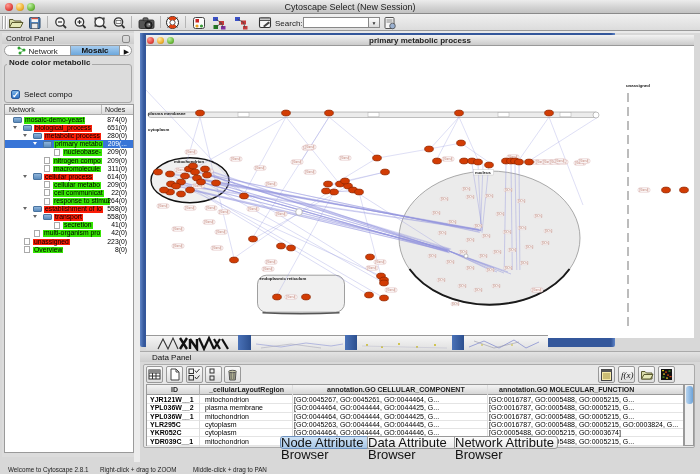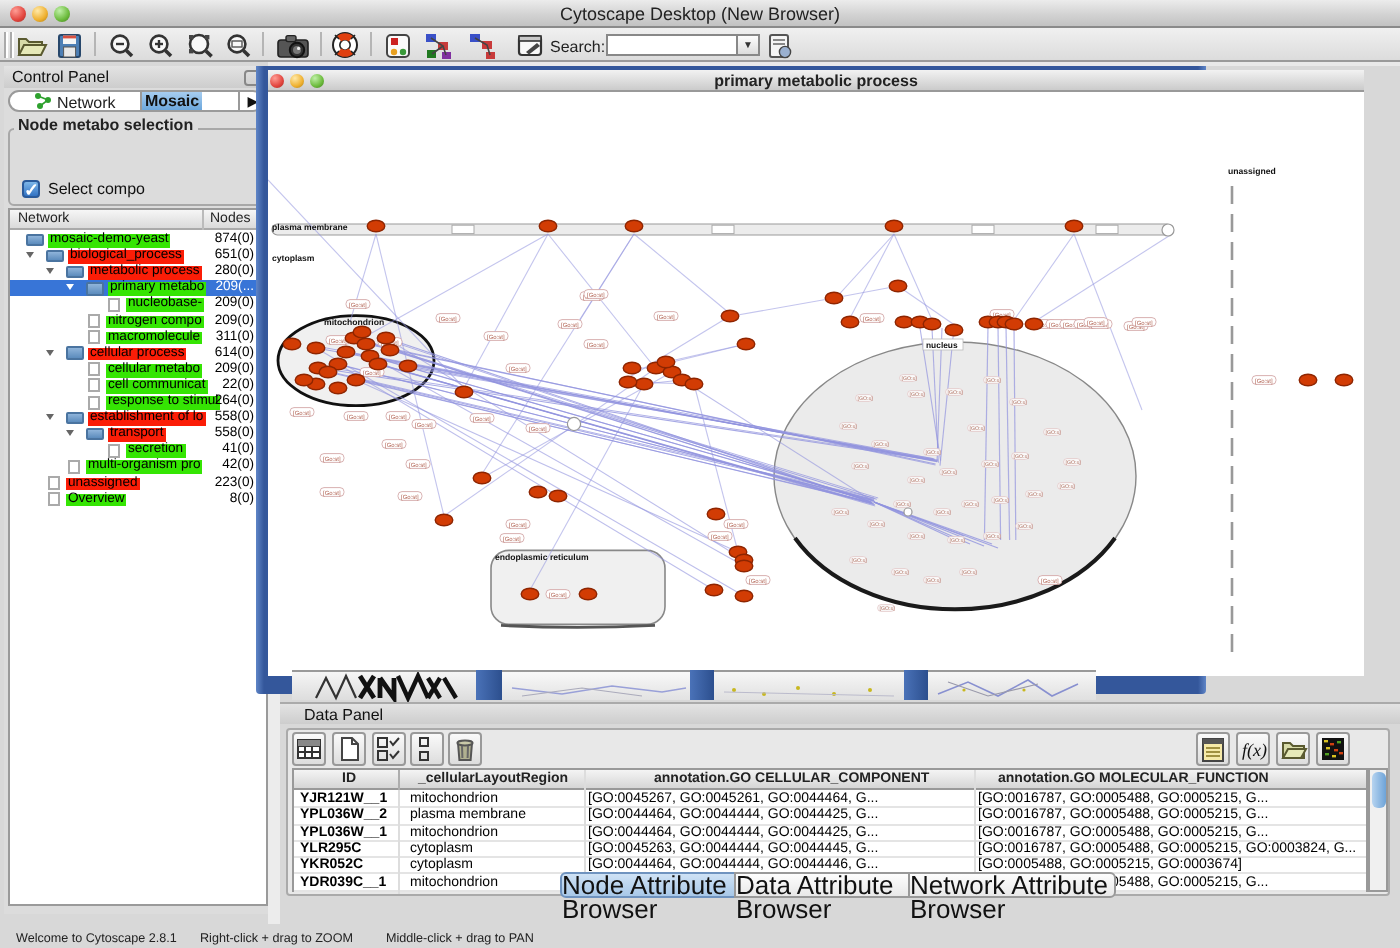--- a/index.html
+++ b/index.html
@@ -17,41 +17,41 @@
   background:linear-gradient(#f0f0f0,#dcdcdc); border-bottom:1px solid #9a9a9a; }
 .ticon { top:1px; }
 #searchlbl { top:5px; left:275px; font-size:8px; color:#222; }
 #searchbox { top:3px; left:303px; width:66px; height:11px; background:#fff; border:1px solid #888; }
 #searcharrow { top:3px; left:369px; width:11px; height:11px; background:linear-gradient(#fdfdfd,#dcdcdc); border:1px solid #888; border-left:none; font-size:5px; text-align:center; line-height:10px; color:#333; }
 
 #cp-title { left:2px; top:33px; width:132px; height:11px; background:linear-gradient(#e3e3e3,#cdcdcd); font-size:8px; color:#111; padding:1px 0 0 4px; }
 #cp { left:2px; top:44px; width:132px; height:413px; background:#dcdcdc; }
 #cp-tabs { left:2px; top:1px; width:128px; height:11px; background:#fff; border:1px solid #9a9a9a; border-radius:6px; overflow:hidden; }
 #tab-network { left:0; top:0; width:65px; height:11px; font-size:8px; color:#222; text-align:center; line-height:10px; }
-#tab-mosaic { left:65px; top:0; width:31px; height:11px; background:linear-gradient(#a7cdf0,#5f9fd8); border-left:1px solid #9a9a9a; font-size:8px; font-weight:bold; color:#111; text-align:center; line-height:10px; }
+#tab-mosaic { left:65px; top:0; width:49px; height:11px; background:linear-gradient(#a7cdf0,#5f9fd8); border-left:1px solid #9a9a9a; font-size:8px; font-weight:bold; color:#111; text-align:center; line-height:10px; }
 #tab-arrow { left:114px; top:0; width:14px; height:11px; border-left:1px solid #9a9a9a; font-size:7px; text-align:center; line-height:11px; color:#111; }
 #groupbox { left:2px; top:20px; width:128px; height:39px; border:1px solid #a8a8a8; border-radius:3px; }
 #grouplbl { left:5px; top:14px; font-size:8px; font-weight:bold; color:#222; background:#dcdcdc; padding:0 2px; }
 #dropdown { left:7px; top:28px; width:118px; height:13px; background:linear-gradient(#ffffff,#e8e8e8); border:1px solid #999; border-radius:4px; font-size:8px; color:#111; text-align:center; line-height:12px; }
 #spinner { left:111px; top:0px; width:13px; height:11px; background:linear-gradient(#9fc8ef,#4a90d9); border-radius:3px; color:#fff; font-size:5px; line-height:5px; text-align:center; }
 #checkbox { left:9px; top:46px; width:9px; height:9px; background:linear-gradient(#7db6e8,#3273c4); border:1px solid #2a5a9a; border-radius:2px; color:#fff; font-size:9px; line-height:8px; font-weight:bold; text-align:center; }
 #checklbl { left:22px; top:46px; font-size:8px; color:#111; }
 
 #treewrap { left:2px; top:60px; width:130px; height:349px; background:#fff; border:1px solid #9a9a9a; }
 #treehead { left:0; top:0; width:128px; height:10px; background:linear-gradient(#f6f6f6,#dadada); border-bottom:1px solid #aaa; font-size:7px; color:#222; }
 .trow { left:0; width:128px; height:8.1px; font-size:6.8px; color:#000; white-space:nowrap; }
 .trow .lbl { position:absolute; top:1px; padding:0 1px; line-height:6.8px; }
 .trow .cnt { position:absolute; right:6px; top:1px; line-height:6.8px; }
 .g { background:#35e503; }
 .r { background:#fb1d07; }
 .tri { position:absolute; top:2px; width:0; height:0; border-left:2.8px solid transparent; border-right:2.8px solid transparent; border-top:3.8px solid #666; }
 .fold { position:absolute; top:0.8px; width:9px; height:6.5px; background:linear-gradient(#8fb4da,#5c8cbd); border:0.5px solid #4a74a0; border-radius:1px; }
 .leaf { position:absolute; top:0.5px; width:6px; height:7px; background:#fff; border:0.5px solid #aaa; }
 
-#netwin { left:128px; top:33px; width:475px; height:314px; background:linear-gradient(90deg,#5f85c7,#34579b 4px,#34579b calc(100% - 4px),#5f85c7); border-radius:0 0 2px 2px; }
+#netwin { left:140px; top:33px; width:475px; height:314px; background:linear-gradient(90deg,#5f85c7,#34579b 4px,#34579b calc(100% - 4px),#5f85c7); border-radius:0 0 2px 2px; }
 #netttl { left:6px; top:2px; width:548px; height:11px; background:linear-gradient(#f2f2f2,#cbcbcb); border-bottom:1px solid #999; }
 #netttl .tl { width:7px; height:7px; border-radius:50%; top:2px; }
 #netttl-text { width:100%; text-align:center; top:1px; font-size:8px; font-weight:bold; color:#222; }
 #canvas { left:6px; top:13px; width:548px; height:292px; background:#fff; }
 
 .pw { top:335px; height:15px; }
 
 #dp-title { left:140px; top:351px; width:584px; height:11px; background:linear-gradient(#e3e3e3,#cdcdcd); font-size:8px; color:#111; padding:1px 0 0 12px; border-top:1px solid #aaa; }
 #dp { left:140px; top:362px; width:556px; height:100px; background:#d8d8d8; }
 #dp-inner { left:3px; top:2px; width:552px; height:84px; background:#e8e8e8; border:1px solid #aaa; border-radius:2px; }
@@ -74,21 +74,21 @@
 
 #statusbar { left:0; top:462px; width:700px; height:12px; background:#d8d8d8; font-size:6.3px; color:#222; }
 </style>
 </head>
 <body>
 
 <div class="abs" id="titlebar">
   <div class="abs tl" style="left:5px;background:radial-gradient(circle at 35% 30%,#ff9d95,#e2453e 60%,#a02b24);"></div>
   <div class="abs tl" style="left:16px;background:radial-gradient(circle at 35% 30%,#ffe9a8,#efb02f 60%,#a87b14);"></div>
   <div class="abs tl" style="left:27px;background:radial-gradient(circle at 35% 30%,#c0f0a8,#6cbb3c 60%,#3f7a1e);"></div>
-  <div class="abs" id="title-text">Cytoscape Desktop (New Browser)</div>
+  <div class="abs" id="title-text">Cytoscape Select (New Session)</div>
 </div>
 
 <div class="abs" id="toolbar">
   <div class="abs" style="left:2px;top:2px;width:2px;height:13px;border-left:1px solid #aaa;border-right:1px solid #fff;"></div>
   <div class="abs" style="left:5px;top:2px;width:2px;height:13px;border-left:1px solid #aaa;border-right:1px solid #fff;"></div>
   <div class="abs" style="left:47px;top:2px;width:1px;height:12px;background:#b5b5b5;"></div>
   <div class="abs" style="left:131px;top:2px;width:1px;height:12px;background:#b5b5b5;"></div>
   <div class="abs" style="left:160px;top:2px;width:1px;height:12px;background:#b5b5b5;"></div>
   <div class="abs" style="left:185px;top:2px;width:1px;height:12px;background:#b5b5b5;"></div>
   <div class="abs ticon" id="ticons"><svg width="400" height="16" viewBox="0 0 400 16">
@@ -174,21 +174,21 @@
     <div class="abs" id="tab-network"><svg width="9" height="9" style="vertical-align:-1px" viewBox="0 0 9 9">
           <circle cx="2" cy="2" r="1.5" fill="#2ea12e"></circle>
           <circle cx="7" cy="4" r="1.5" fill="#2ea12e"></circle>
           <circle cx="3" cy="7" r="1.5" fill="#2ea12e"></circle>
           <path d="M2 2L7 4L3 7" stroke="#2ea12e" stroke-width="0.8" fill="none"></path>
         </svg> Network</div>
     <div class="abs" id="tab-mosaic">Mosaic</div>
     <div class="abs" id="tab-arrow">▶</div>
   </div>
   <div class="abs" id="groupbox"></div>
-  <div class="abs" id="grouplbl">Node metabo selection</div>
+  <div class="abs" id="grouplbl">Node color metabolic</div>
   <div class="abs" id="checkbox">✓</div>
   <div class="abs" id="checklbl">Select compo</div>
   <div class="abs" id="treewrap">
     <div class="abs" id="treehead">
       <span class="abs" style="left:4px;top:1px;">Network</span>
       <span class="abs" style="left:100px;top:1px;">Nodes</span>
       <span class="abs" style="left:96px;top:0;width:1px;height:10px;background:#bbb;"></span>
     </div>
     <div id="treerows" class="abs" style="left:0;top:11px;width:128px;">
         <div class="trow abs" style="top:0.0px;">

